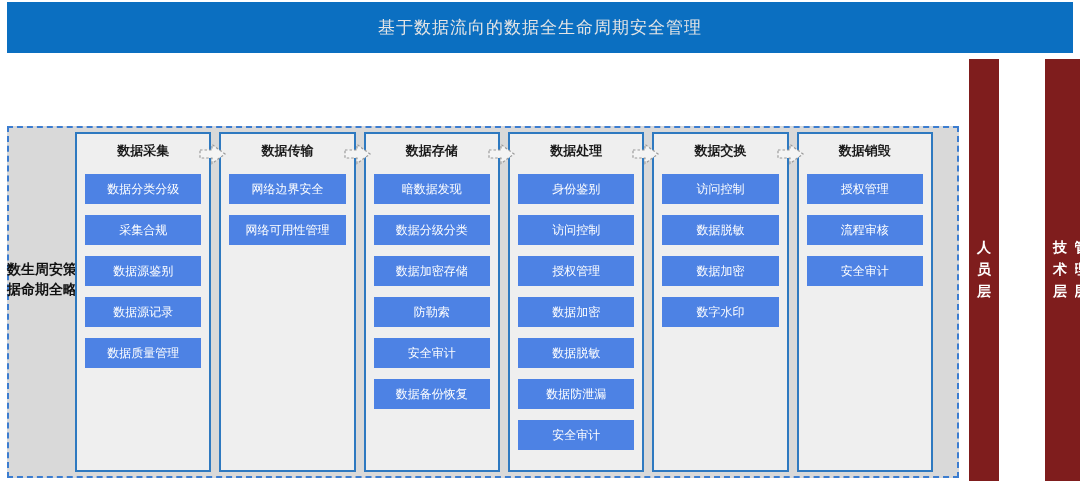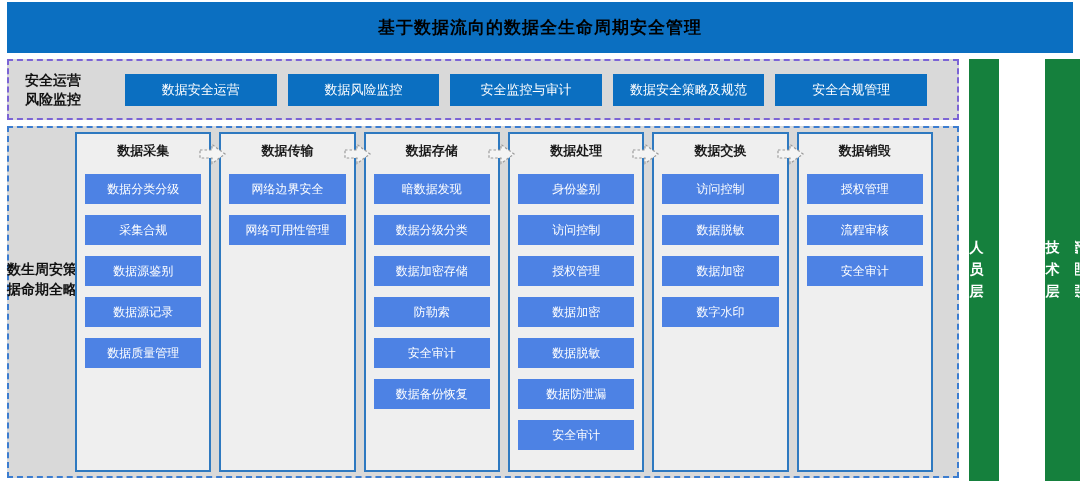--- a/index.html
+++ b/index.html
@@ -6,21 +6,21 @@
   body {
     background:#ffffff;
     font-family:"DejaVu Sans","Liberation Sans",sans-serif;
   }
   .stage {
     position:relative; width:1080px; height:484px; background:#ffffff; overflow:hidden;
   }
   
   .title-bar {
     position:absolute; left:7px; top:2px; width:1066px; height:51px;
-    background:#0b6fc1; color:#000000; font-size:17px; font-weight:bold;
+    background:#0b6fc1; color:#e5e5e5; font-size:17px; font-weight:normal;
     display:flex; align-items:center; justify-content:center; letter-spacing:1px;
   }
   
   .ops-section {
     position:absolute; left:7px; top:59px; width:952px; height:61px;
     background:#d9d9d9; border:2px dashed #7c64d5;
     display:flex; align-items:center;
   }
   .ops-label {
     margin-left:16px; width:82px; color:#111; font-size:14px; font-weight:bold;
@@ -58,51 +58,38 @@
   .col-item {
     margin:0 8px 11px 8px; height:30px; background:#4d82e4; color:#fff;
     font-size:12px; display:flex; align-items:center; justify-content:center;
     white-space:nowrap;
   }
   .flow-arrow {
     position:absolute; right:-19px; top:8px; width:30px; height:24px; z-index:4;
   }
   
   .layer-bar {
-    position:absolute; top:59px; width:30px; height:422px; background:#15803d;
-    display:flex; align-items:center; justify-content:flex-start;
+    position:absolute; top:59px; width:30px; height:422px; background:#7f1d1d;
+    display:flex; align-items:center; justify-content:center;
   }
   .layer-bar span {
     display:block; width:15px; color:#fff; font-size:14px; font-weight:bold;
     line-height:1.55; word-break:break-all; text-align:center;
   }
   .layer-1 { left:969px; }
   .layer-2 { left:1066px; }
   .layer-3 { left:1045px; }
 </style>
 </head>
 <body>
 
 <div class="stage">
 
   <div class="title-bar">基于数据流向的数据全生命周期安全管理</div>
 
-  <div class="ops-section">
-    <div class="ops-label">
-      <div>安全运营</div>
-      <div>风险监控</div>
-    </div>
-    <div class="ops-buttons">
-      <div class="ops-btn">数据安全运营</div>
-      <div class="ops-btn">数据风险监控</div>
-      <div class="ops-btn">安全监控与审计</div>
-      <div class="ops-btn">数据安全策略及规范</div>
-      <div class="ops-btn">安全合规管理</div>
-    </div>
-  </div>
 
   <div class="main-section">
     <div class="lifecycle-label">
       <div>数据</div>
       <div>生命</div>
       <div>周期</div>
       <div>安全</div>
       <div>策略</div>
     </div>
 

